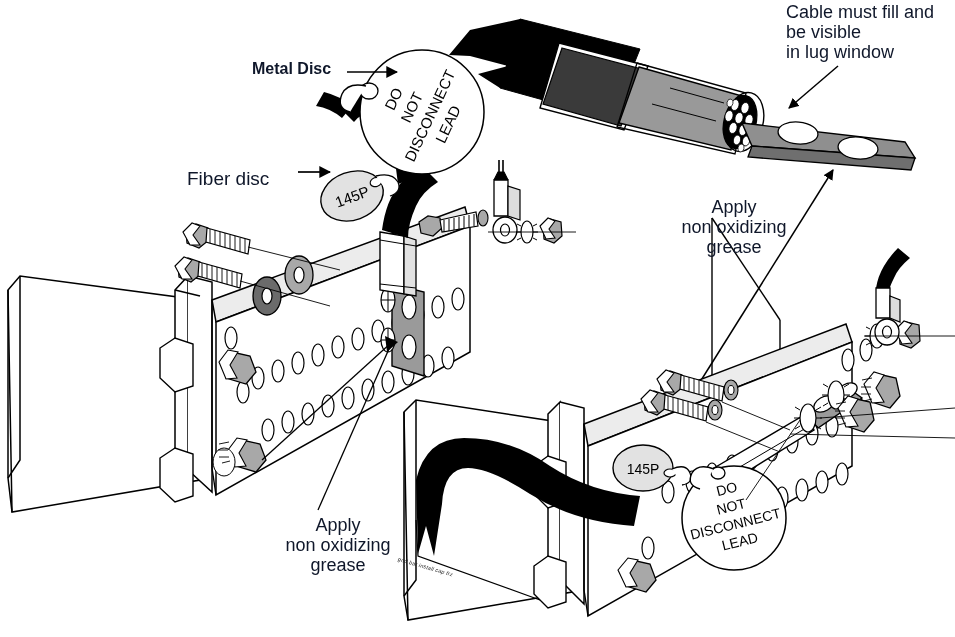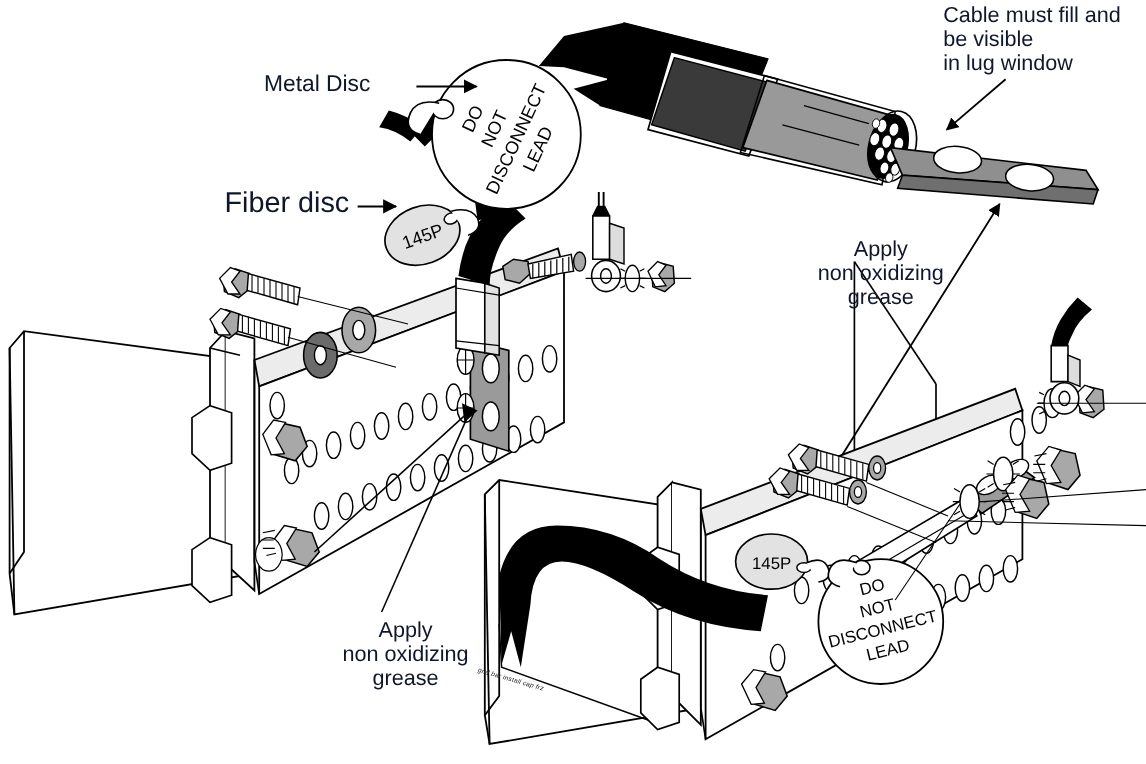--- a/index.html
+++ b/index.html
@@ -2,22 +2,22 @@
 <html><head>
 <meta charset="utf-8">
 <style>
   html,body{margin:0;padding:0;background:#fff;}
   body{width:955px;height:637px;overflow:hidden;
        font-family:"Liberation Sans","DejaVu Sans",sans-serif;color:#000;}
   #stage{position:relative;width:955px;height:637px;background:#fff;}
   #art{position:absolute;inset:0;}
   .lbl{position:absolute;font-family:"Liberation Sans","DejaVu Sans",sans-serif;
        color:#0f172a;white-space:pre;line-height:1.12;}
-  .l-metal{left:220px;top:60px;font-size:19px;}
-  .l-fiber{left:187px;top:157px;font-size:24px;}
+  .l-metal{left:252px;top:60px;font-size:16px;font-weight:bold;}
+  .l-fiber{left:187px;top:168px;font-size:19px;}
   .l-cable{left:786px;top:2px;font-size:18px;}
   .l-grease-r{left:651px;top:197px;font-size:18px;text-align:center;width:166px;}
   .l-grease-l{left:255px;top:515px;font-size:18px;text-align:center;width:166px;}
   .l-tiny{left:399px;top:556px;font-size:5.5px;font-style:italic;
           transform:rotate(16deg);transform-origin:0 0;letter-spacing:.2px;color:#222;}
 </style>
 </head>
 <body>
 
 <div id="stage">

